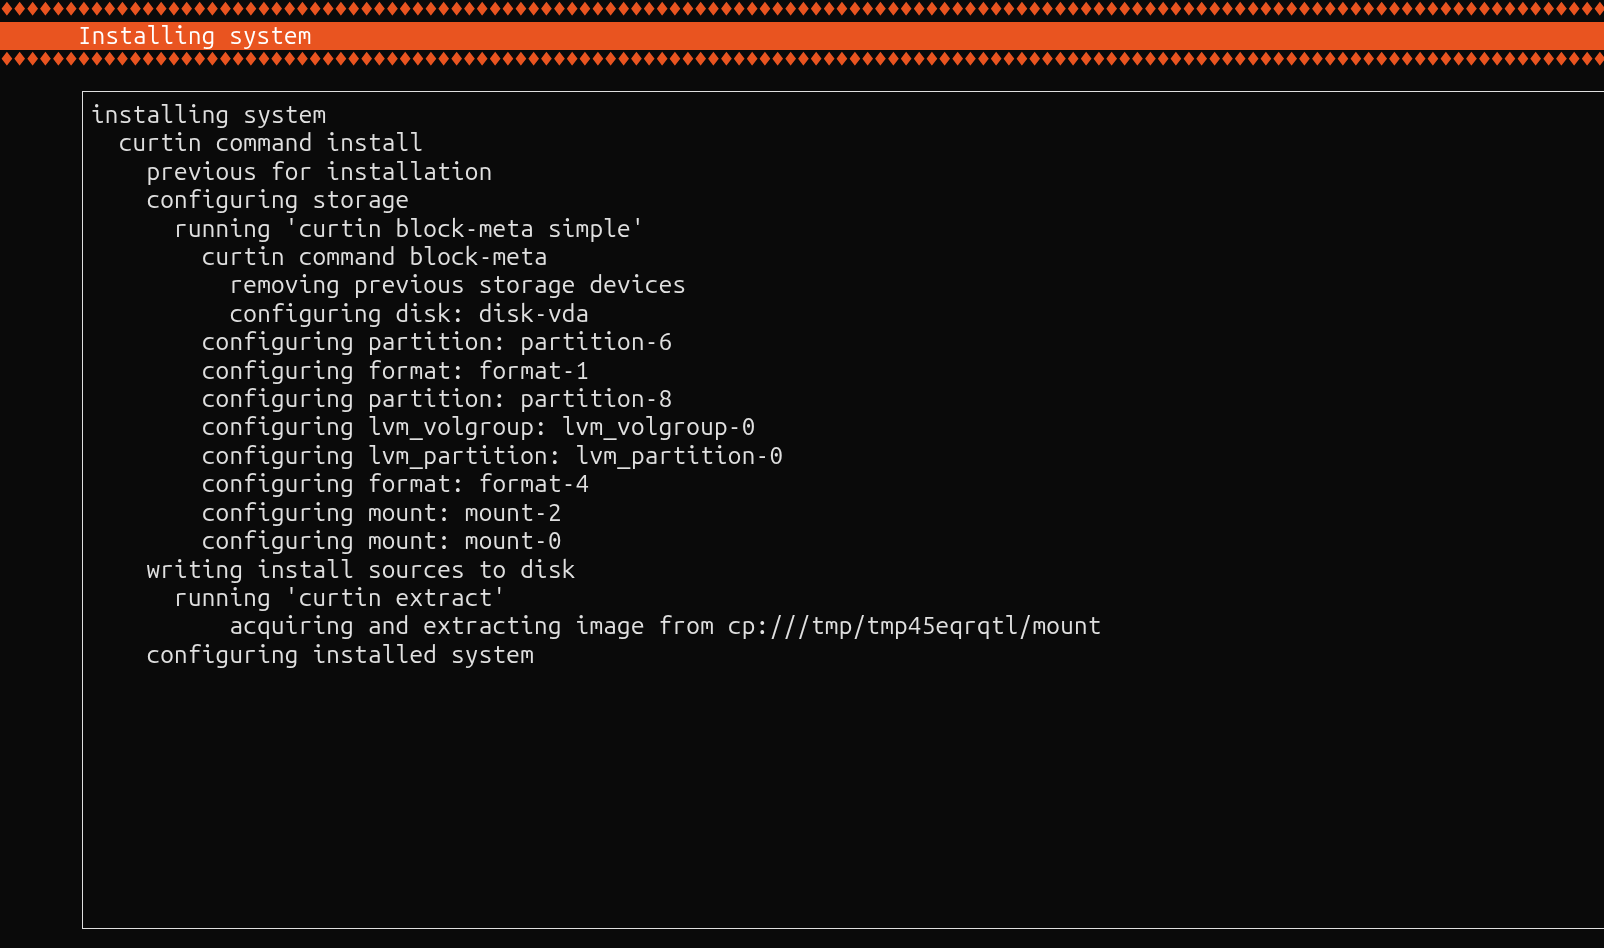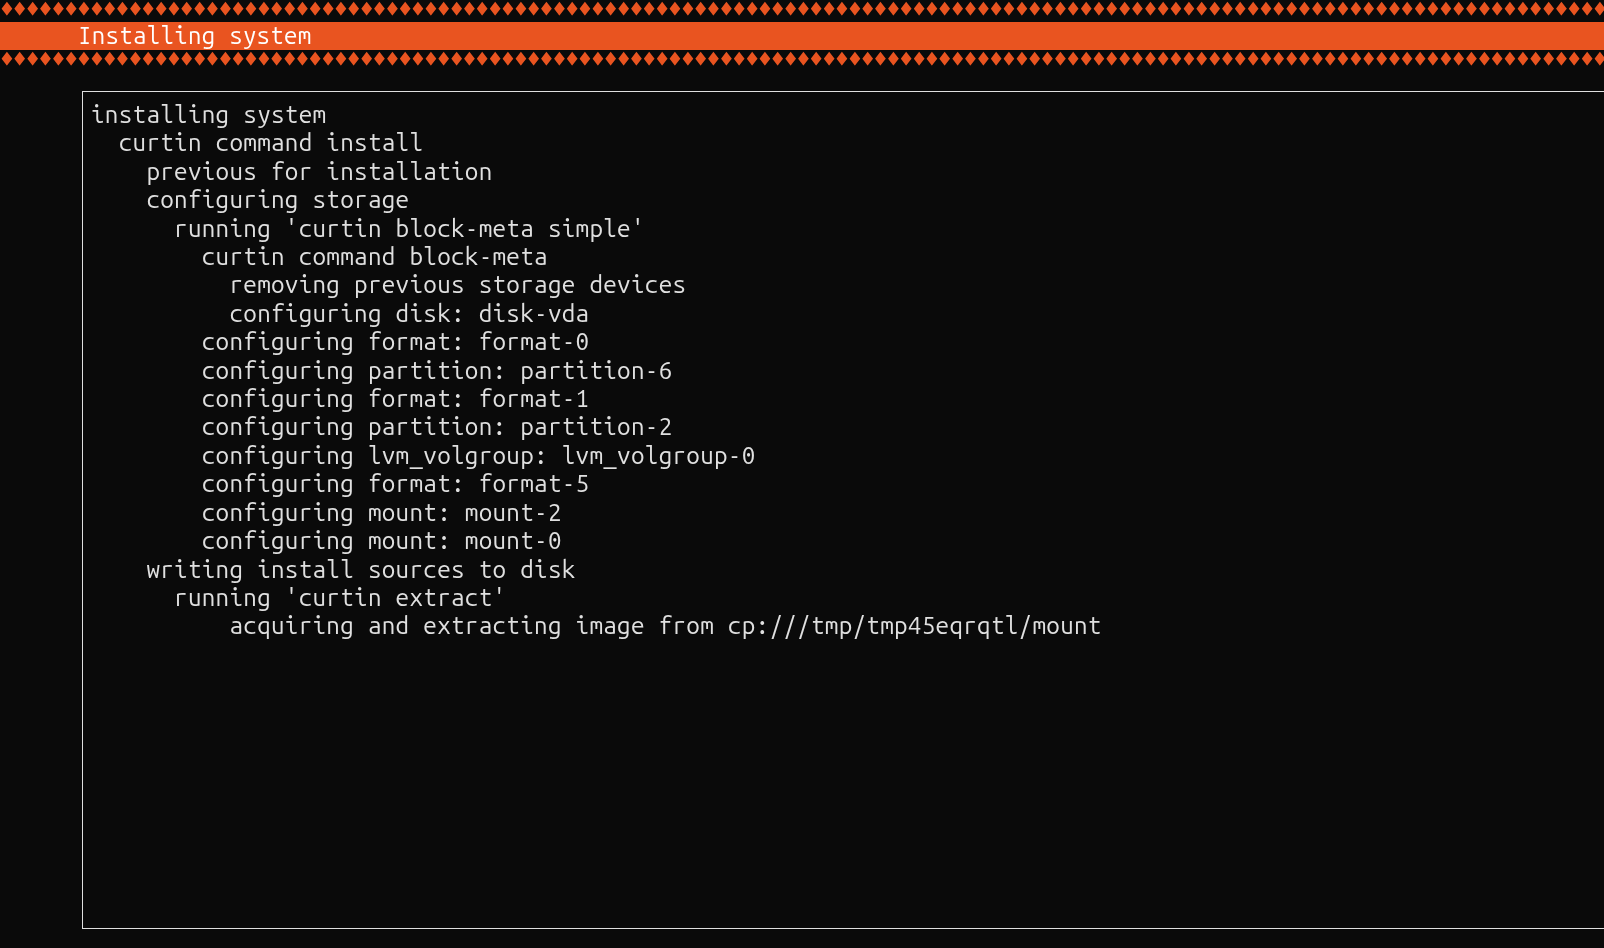--- a/index.html
+++ b/index.html
@@ -67,25 +67,26 @@
 <div class="log-box">
   <div id="log-lines">
       <div class="log-line">installing system</div>
       <div class="log-line">  curtin command install</div>
       <div class="log-line">    previous for installation</div>
       <div class="log-line">    configuring storage</div>
       <div class="log-line">      running 'curtin block-meta simple'</div>
       <div class="log-line">        curtin command block-meta</div>
       <div class="log-line">          removing previous storage devices</div>
       <div class="log-line">          configuring disk: disk-vda</div>
-      <div class="log-line">        configuring format: format-0</div>
       <div class="log-line">        configuring partition: partition-6</div>
       <div class="log-line">        configuring format: format-1</div>
-      <div class="log-line">        configuring partition: partition-2</div>
+      <div class="log-line">        configuring partition: partition-8</div>
       <div class="log-line">        configuring lvm_volgroup: lvm_volgroup-0</div>
-      <div class="log-line">        configuring format: format-5</div>
+      <div class="log-line">        configuring lvm_partition: lvm_partition-0</div>
+      <div class="log-line">        configuring format: format-4</div>
       <div class="log-line">        configuring mount: mount-2</div>
       <div class="log-line">        configuring mount: mount-0</div>
       <div class="log-line">    writing install sources to disk</div>
       <div class="log-line">      running 'curtin extract'</div>
       <div class="log-line">          acquiring and extracting image from cp:///tmp/tmp45eqrqtl/mount</div>
+      <div class="log-line">    configuring installed system</div>
     </div>
 </div>
 
 </body></html>

